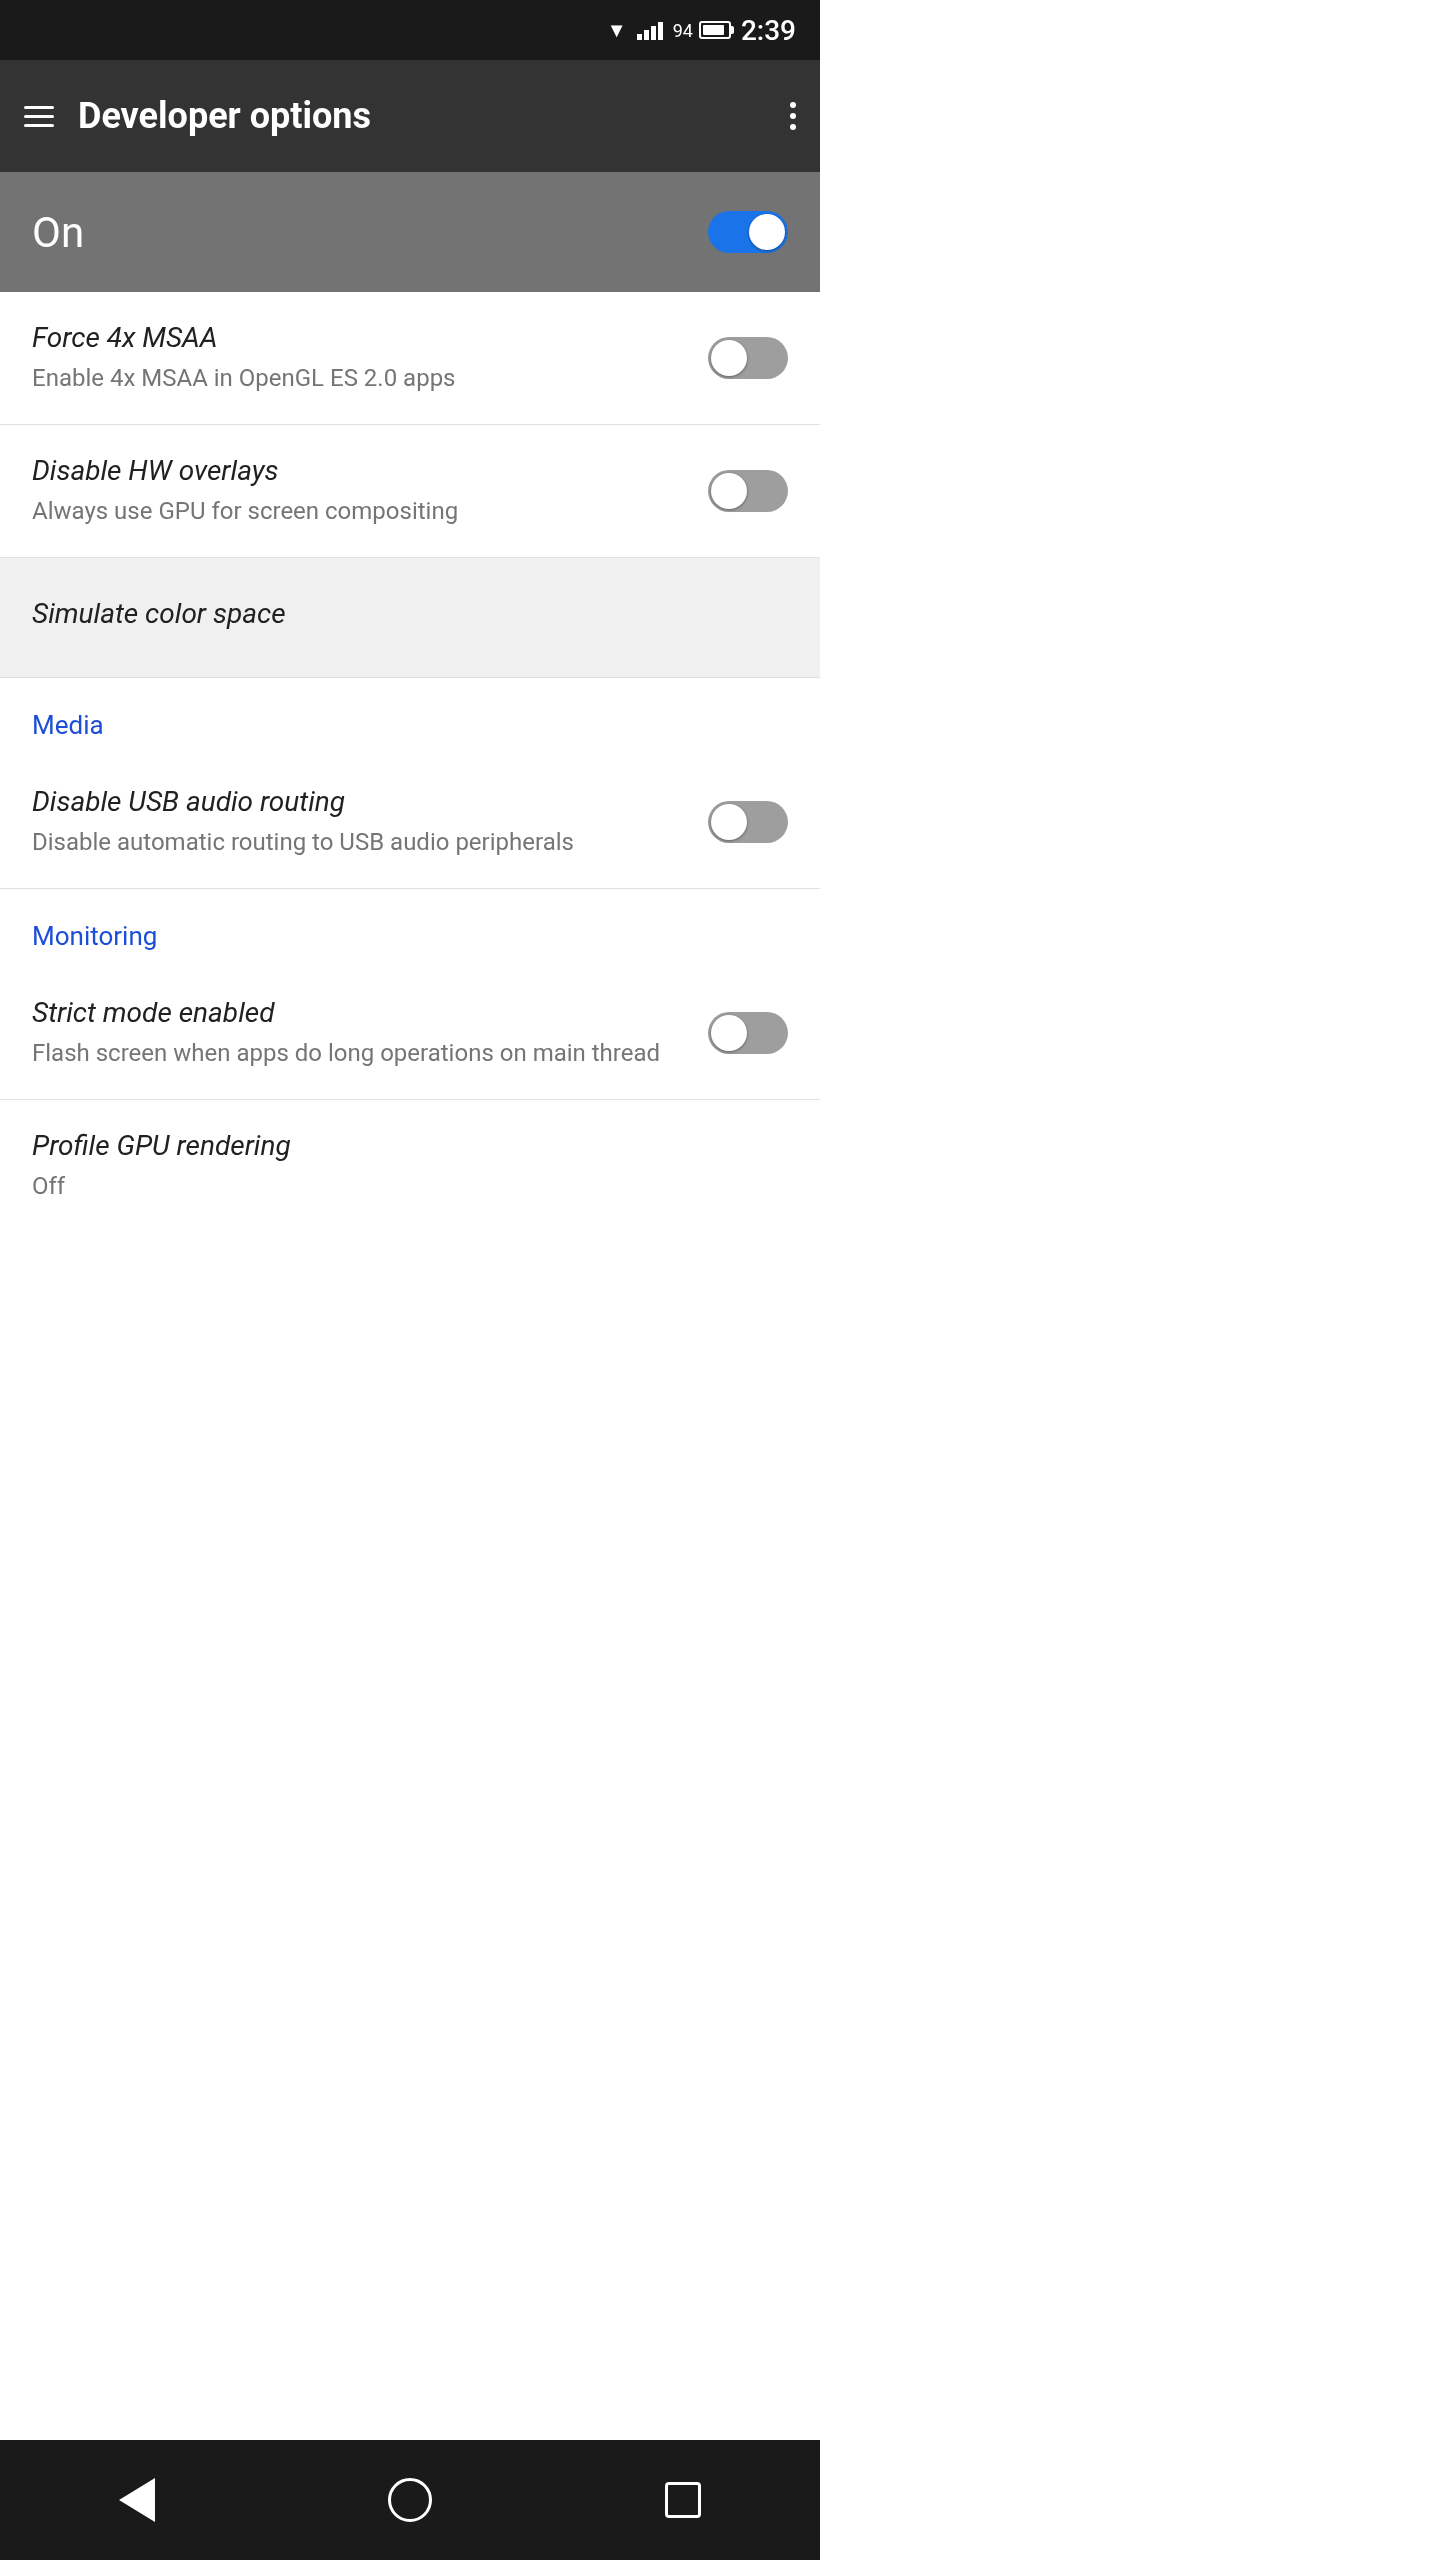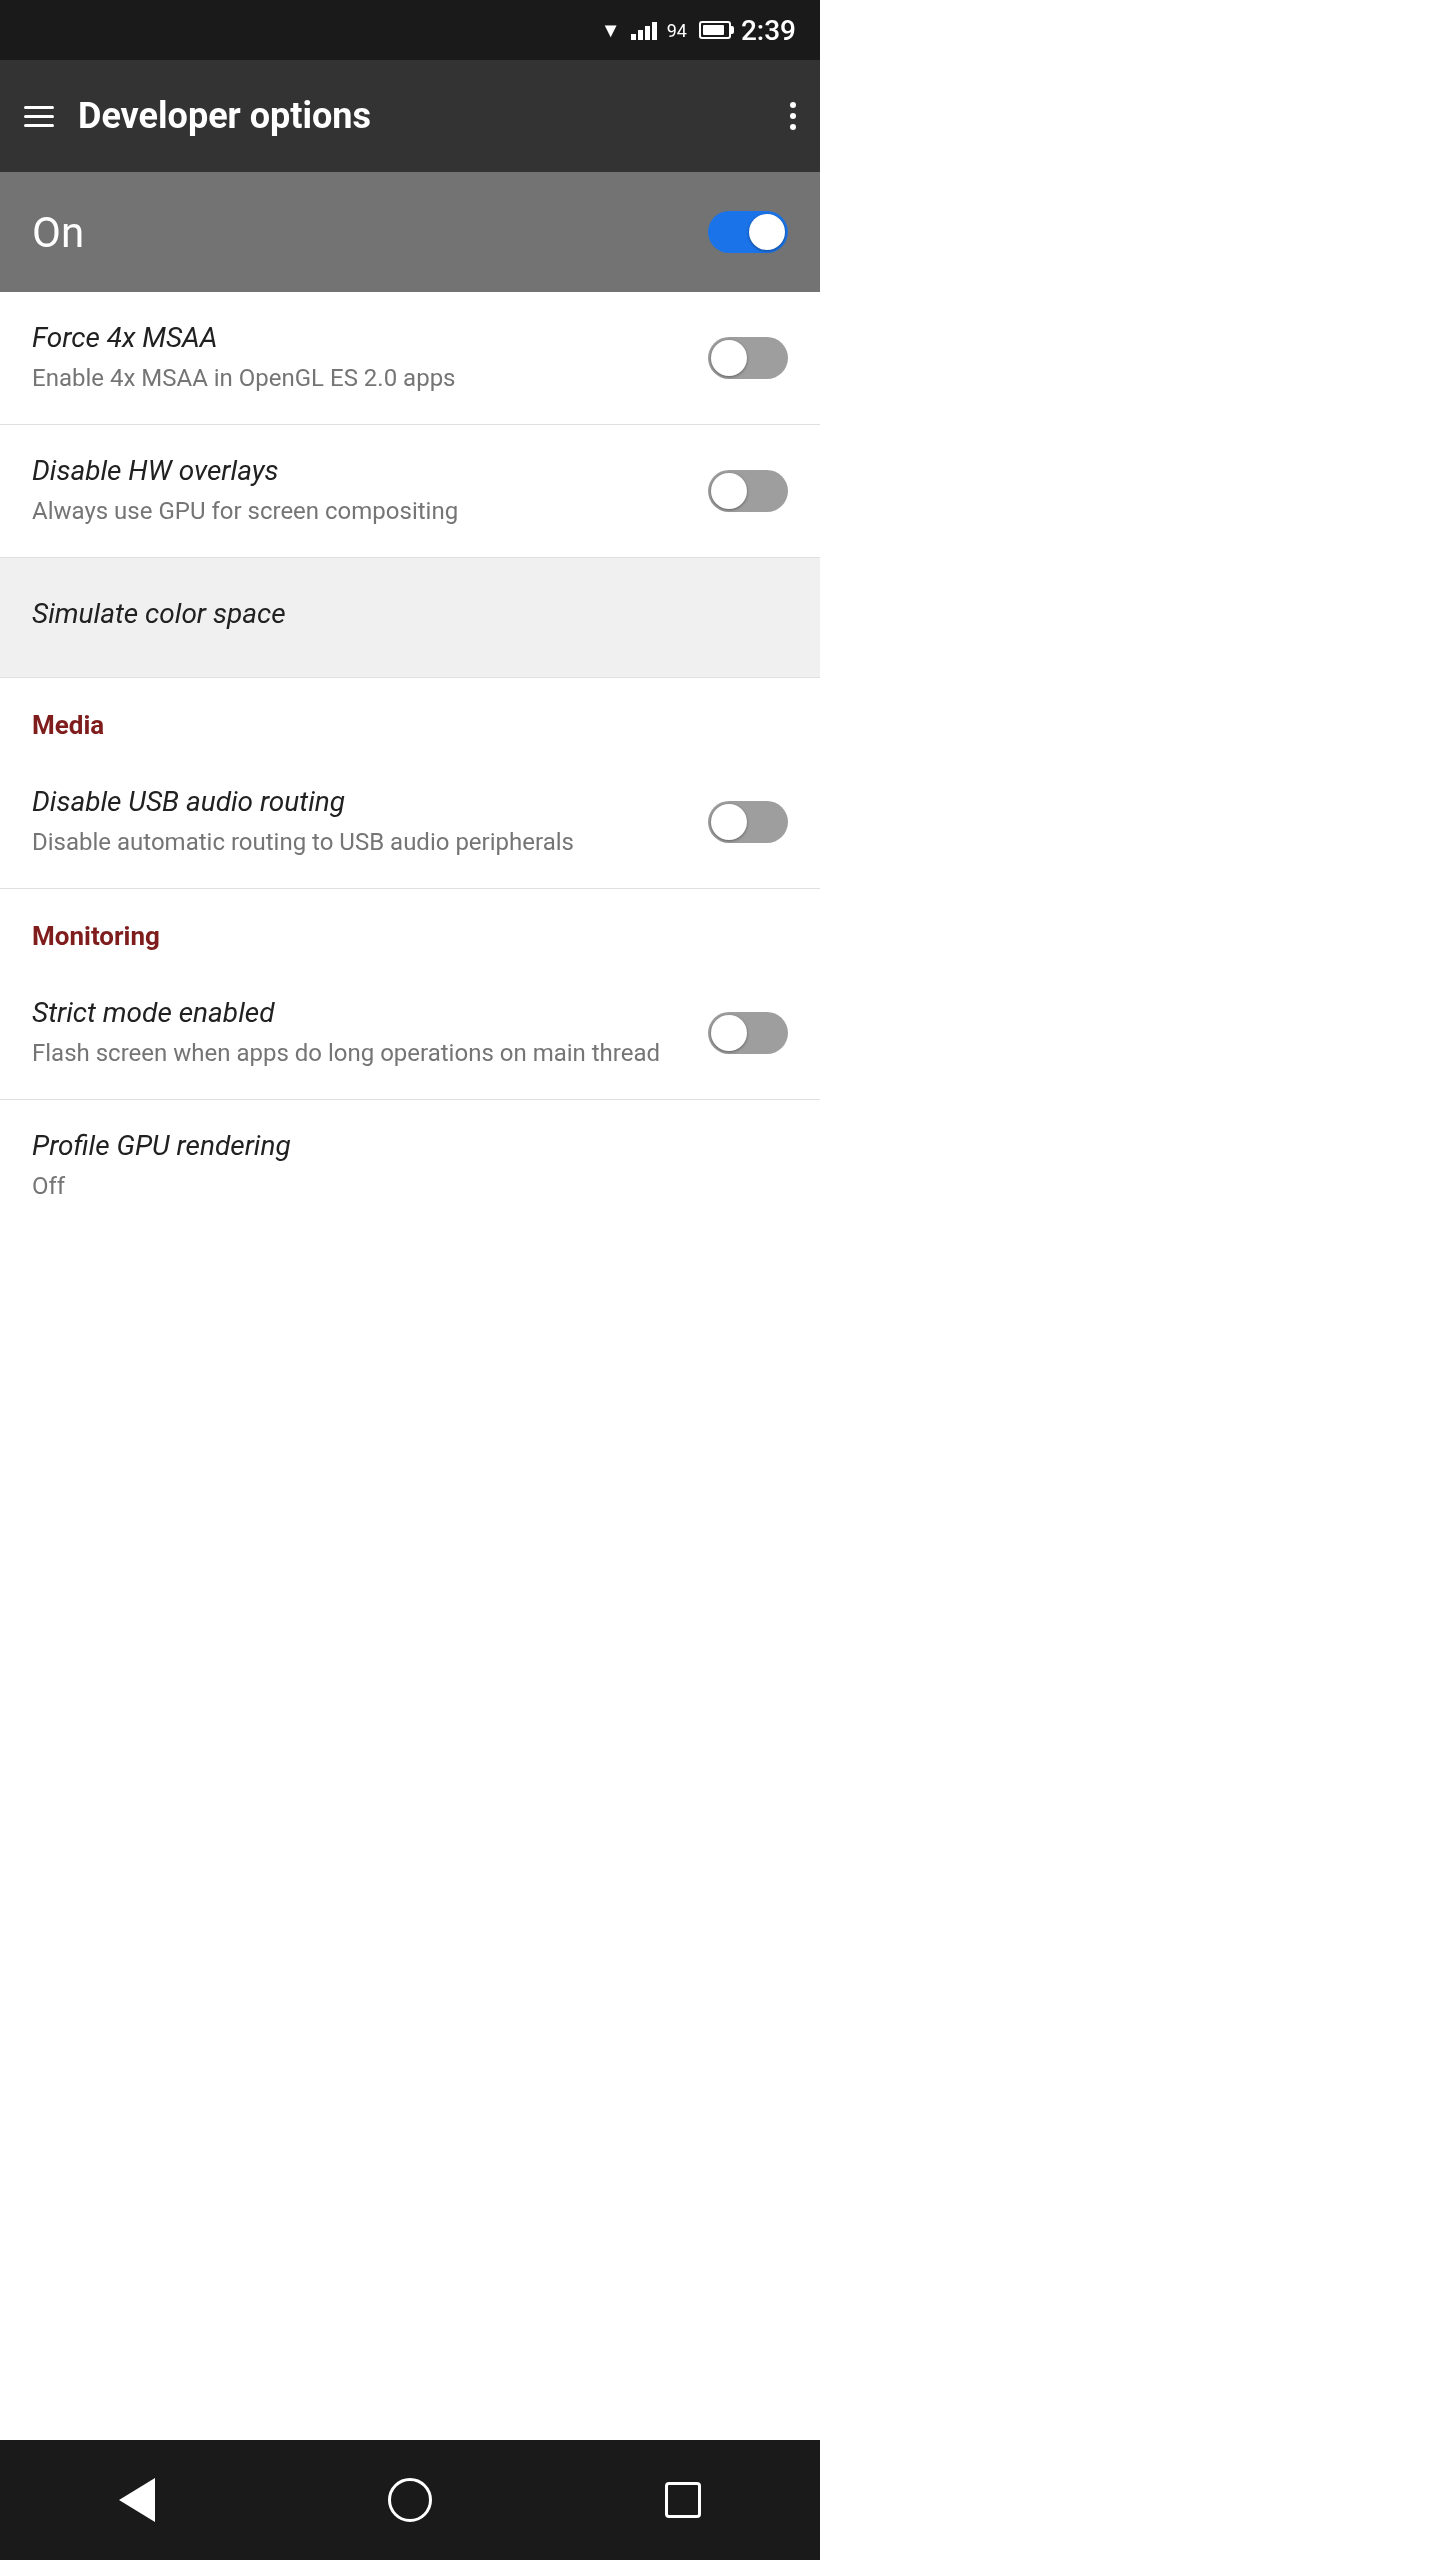--- a/index.html
+++ b/index.html
@@ -34,21 +34,21 @@
 
     .status-time {
       color: #fff;
       font-size: 28px;
       font-weight: 500;
     }
 
     .battery-icon {
       display: flex;
       align-items: center;
-      gap: 8px;
+      gap: 2px;
     }
 
     .battery-box {
       width: 32px;
       height: 18px;
       border: 2px solid #fff;
       border-radius: 3px;
       position: relative;
       display: flex;
       align-items: center;
@@ -228,22 +228,22 @@
     .settings-item-subtitle {
       font-size: 24px;
       color: #757575;
       line-height: 1.4;
     }
 
     
     .section-header {
       padding: 32px 32px 16px;
       font-size: 26px;
-      color: #7f1d1d;
-      font-weight: 700;
+      color: #1d4ed8;
+      font-weight: 400;
     }
 
     
     .nav-bar {
       background: #1a1a1a;
       height: 120px;
       display: flex;
       align-items: center;
       justify-content: space-around;
       margin-top: auto;

